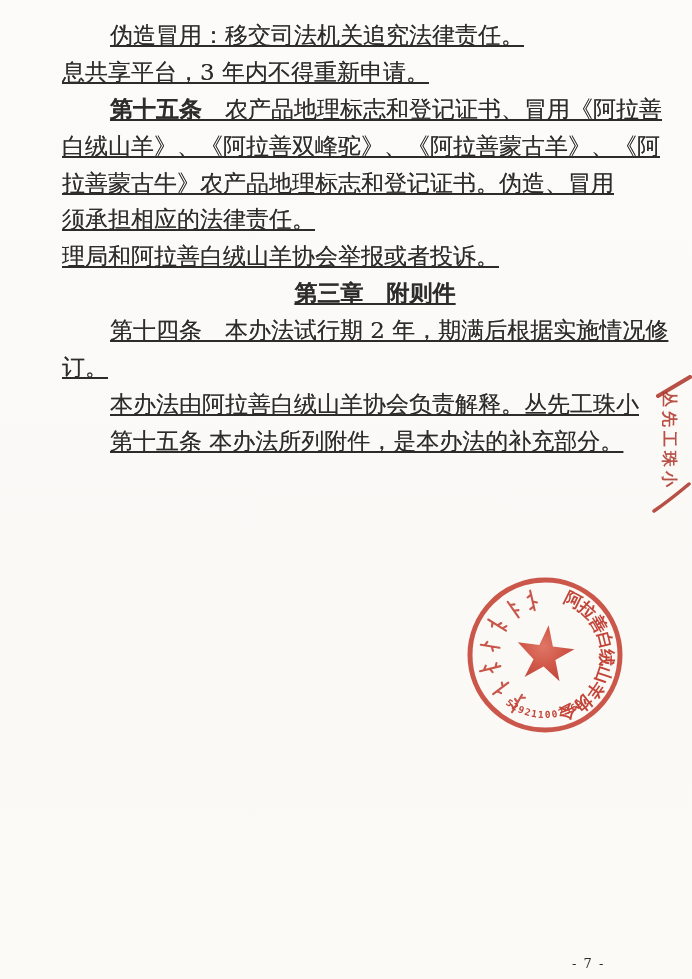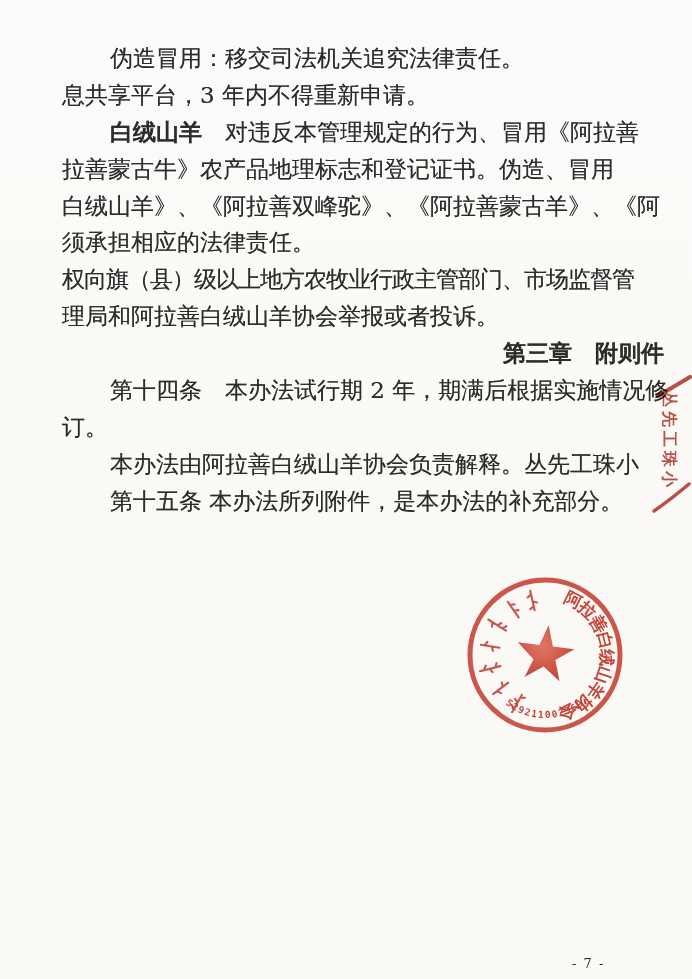--- a/index.html
+++ b/index.html
@@ -6,34 +6,35 @@
   body{
     width:692px;height:979px;
     background:#fbfaf8;
     position:relative;
     overflow:hidden;
     font-family:"DejaVu Serif","Liberation Serif",serif;
   }
   .page{position:absolute;inset:0;background:linear-gradient(180deg,#fcfbf9 0%,#faf9f6 60%,#fbfaf7 100%);}
   
   .doc{
-    position:absolute;left:62px;top:40px;width:578px;
+    position:absolute;left:62px;top:17px;width:578px;
     color:#2e2c2b;
     text-shadow:0 0 0.6px rgba(46,44,43,0.65);
+    text-decoration:underline;
   }
   .line{
     font-size:23px;
     line-height:36.9px;
     height:36.9px;
     letter-spacing:0;
     white-space:nowrap;
   }
   .line.indent{text-indent:48px;}
   .line.tight{letter-spacing:-1px;}
-  .line.center{text-align:right;font-weight:bold;transform:translateX(24px);}
+  .line.center{text-align:center;font-weight:bold;transform:translateX(24px);}
   .head{font-weight:bold;}
   
   .pagenum{
     position:absolute;left:572px;top:956px;
     font-size:13px;letter-spacing:1.5px;color:#2e2c2b;
     font-family:"DejaVu Serif","Liberation Serif",serif;
   }
   
   .seal{
     position:absolute;left:455px;top:565px;width:180px;height:180px;
@@ -59,25 +60,24 @@
   .margin-stroke{position:absolute;left:0;top:0;width:40px;height:150px;}
 </style>
 </head>
 <body>
 
 <div class="page">
 
   <div class="doc">
     <div class="line indent"><span>伪造冒用：移交司法机关追究法律责任。</span></div>
     <div class="line"><span>息共享平台，3 年内不得重新申请。</span></div>
-    <div class="line indent"><span class="head">白绒山羊</span><span>　对违反本管理规定的行为、冒用《阿拉善</span></div>
+    <div class="line indent"><span class="head">第十五条</span><span>　农产品地理标志和登记证书、冒用《阿拉善</span></div>
+    <div class="line"><span>白绒山羊》、《阿拉善双峰驼》、《阿拉善蒙古羊》、《阿</span></div>
     <div class="line"><span>拉善蒙古牛》农产品地理标志和登记证书。伪造、冒用</span></div>
-    <div class="line"><span>白绒山羊》、《阿拉善双峰驼》、《阿拉善蒙古羊》、《阿</span></div>
     <div class="line"><span>须承担相应的法律责任。</span></div>
-    <div class="line tight"><span>权向旗（县）级以上地方农牧业行政主管部门、市场监督管</span></div>
     <div class="line"><span>理局和阿拉善白绒山羊协会举报或者投诉。</span></div>
     <div class="line center"><span>第三章　附则件</span></div>
     <div class="line indent"><span>第十四条　本办法试行期 2 年，期满后根据实施情况修</span></div>
     <div class="line"><span>订。</span></div>
     <div class="line indent"><span>本办法由阿拉善白绒山羊协会负责解释。丛先工珠小</span></div>
     <div class="line indent"><span>第十五条 本办法所列附件，是本办法的补充部分。</span></div>
   </div>
 
   <svg class="seal" viewBox="0 0 180 180">
     <defs>

